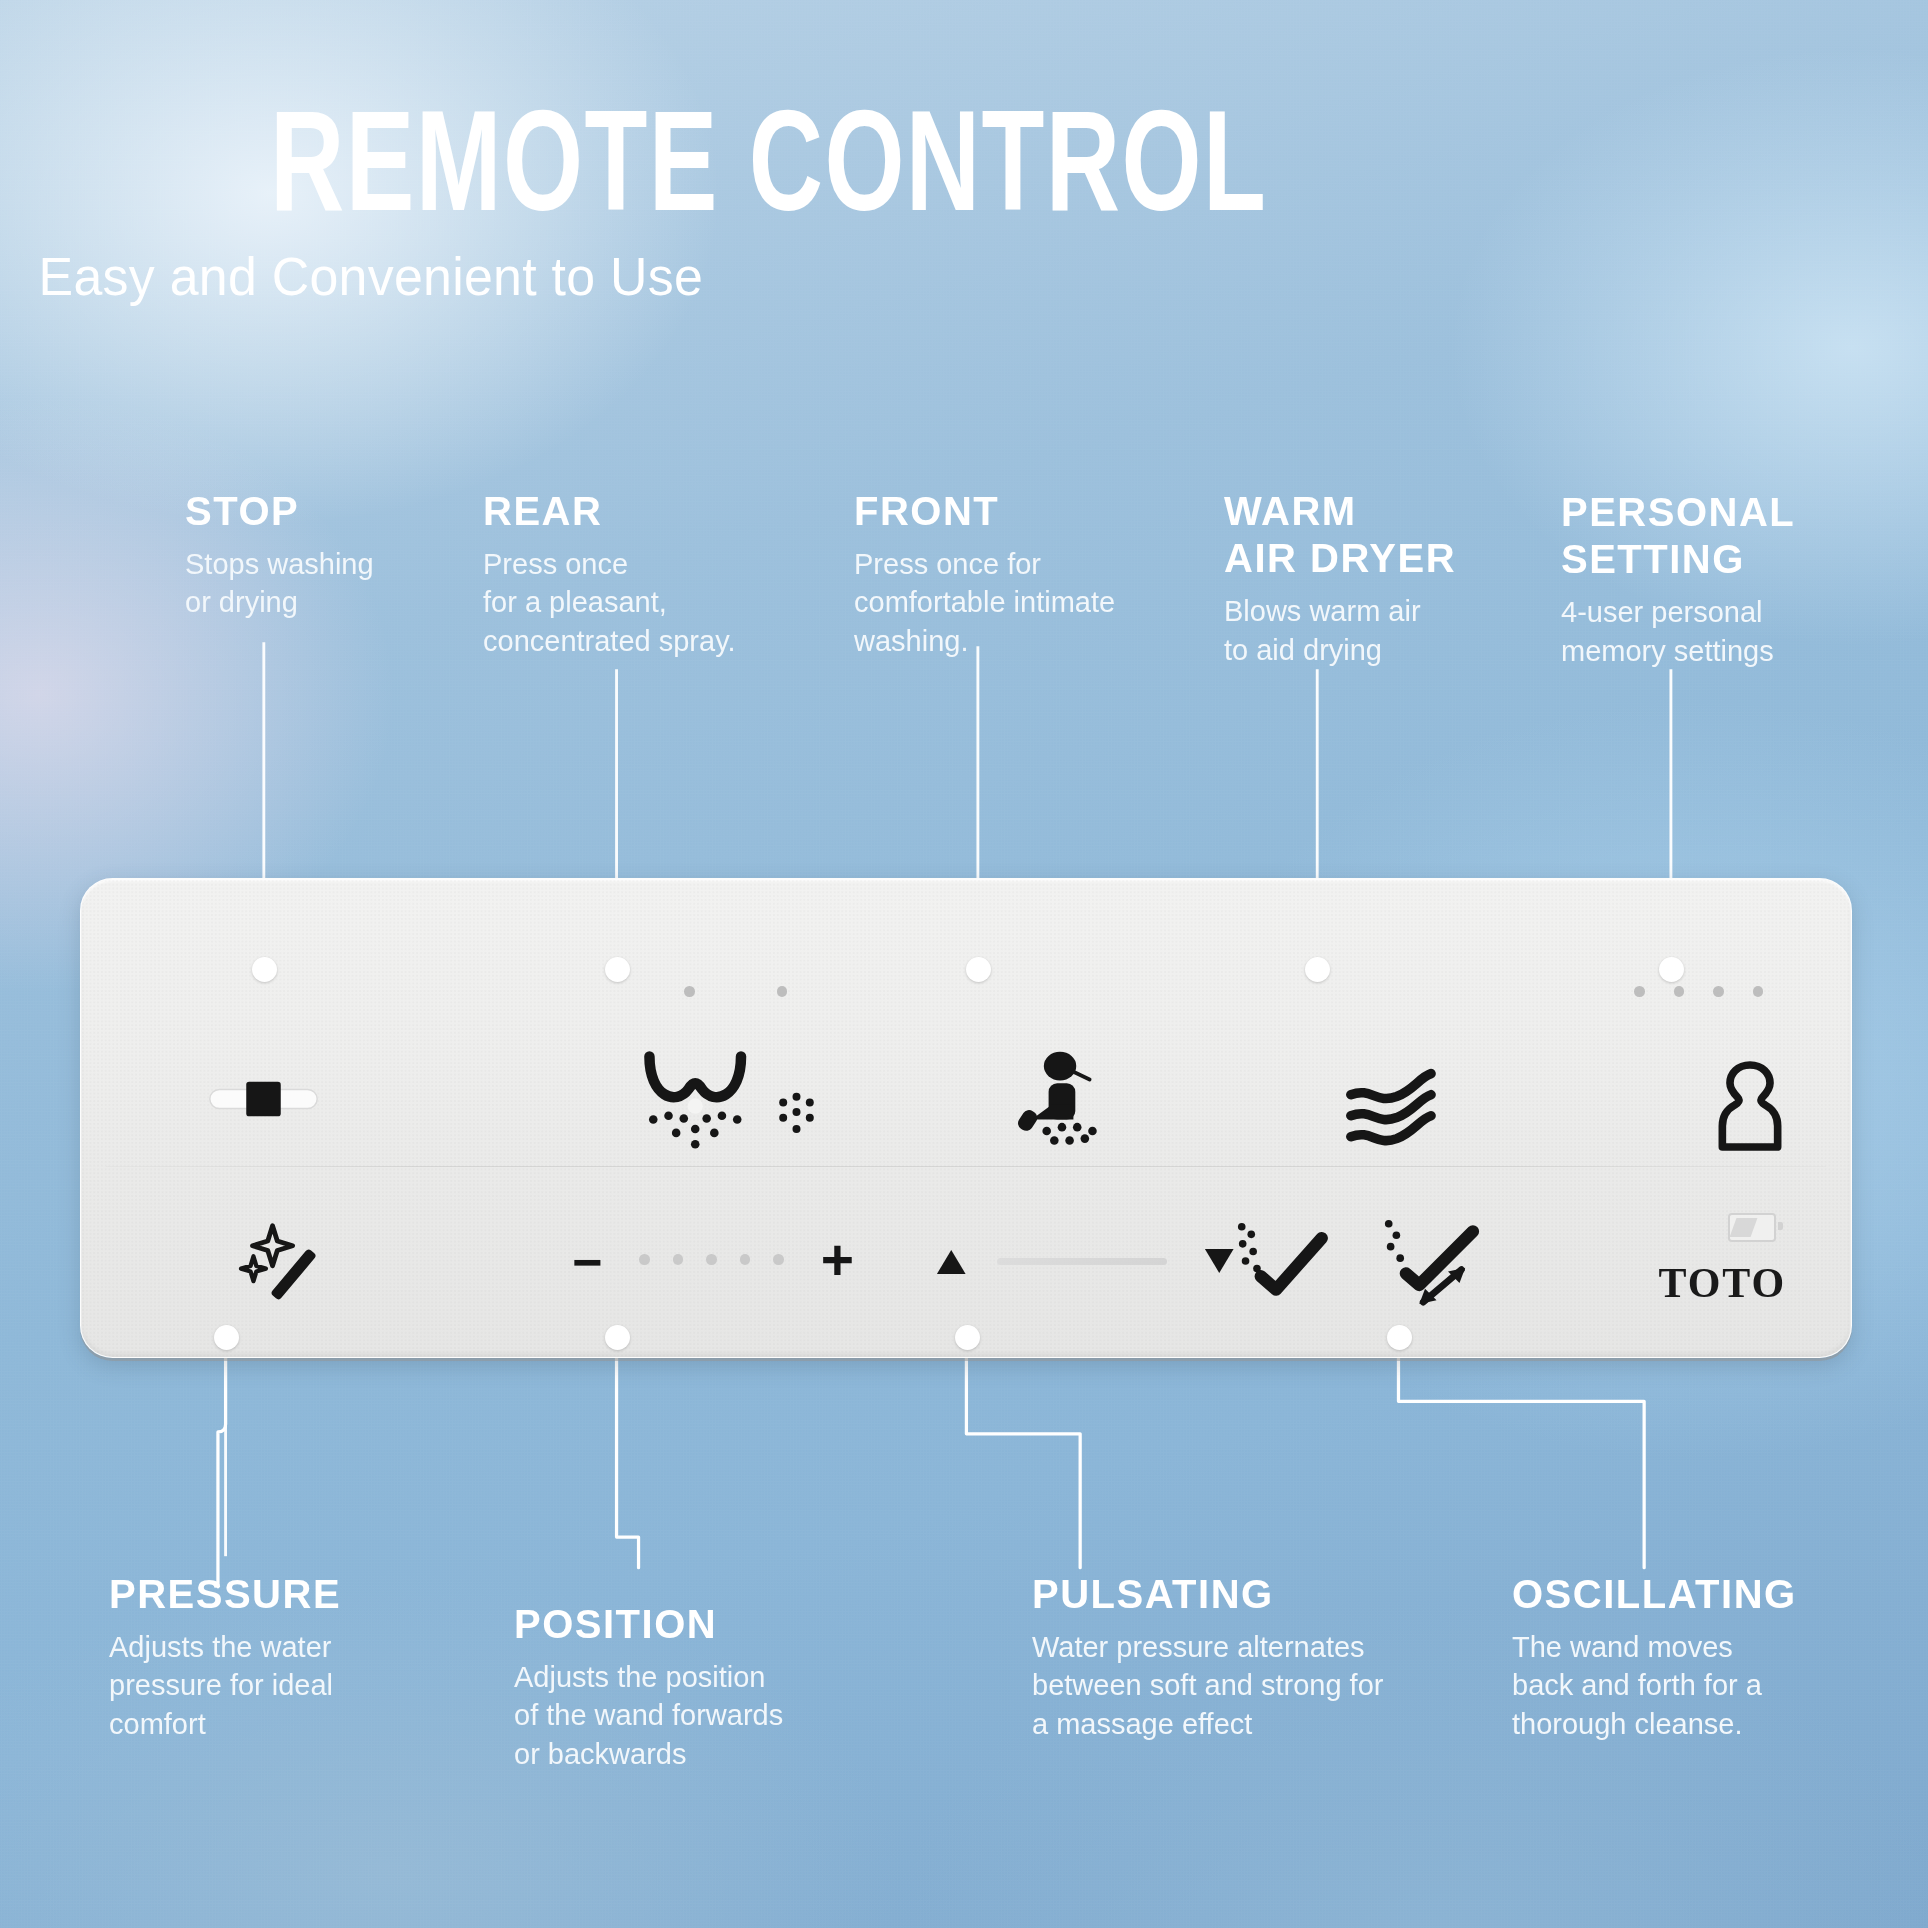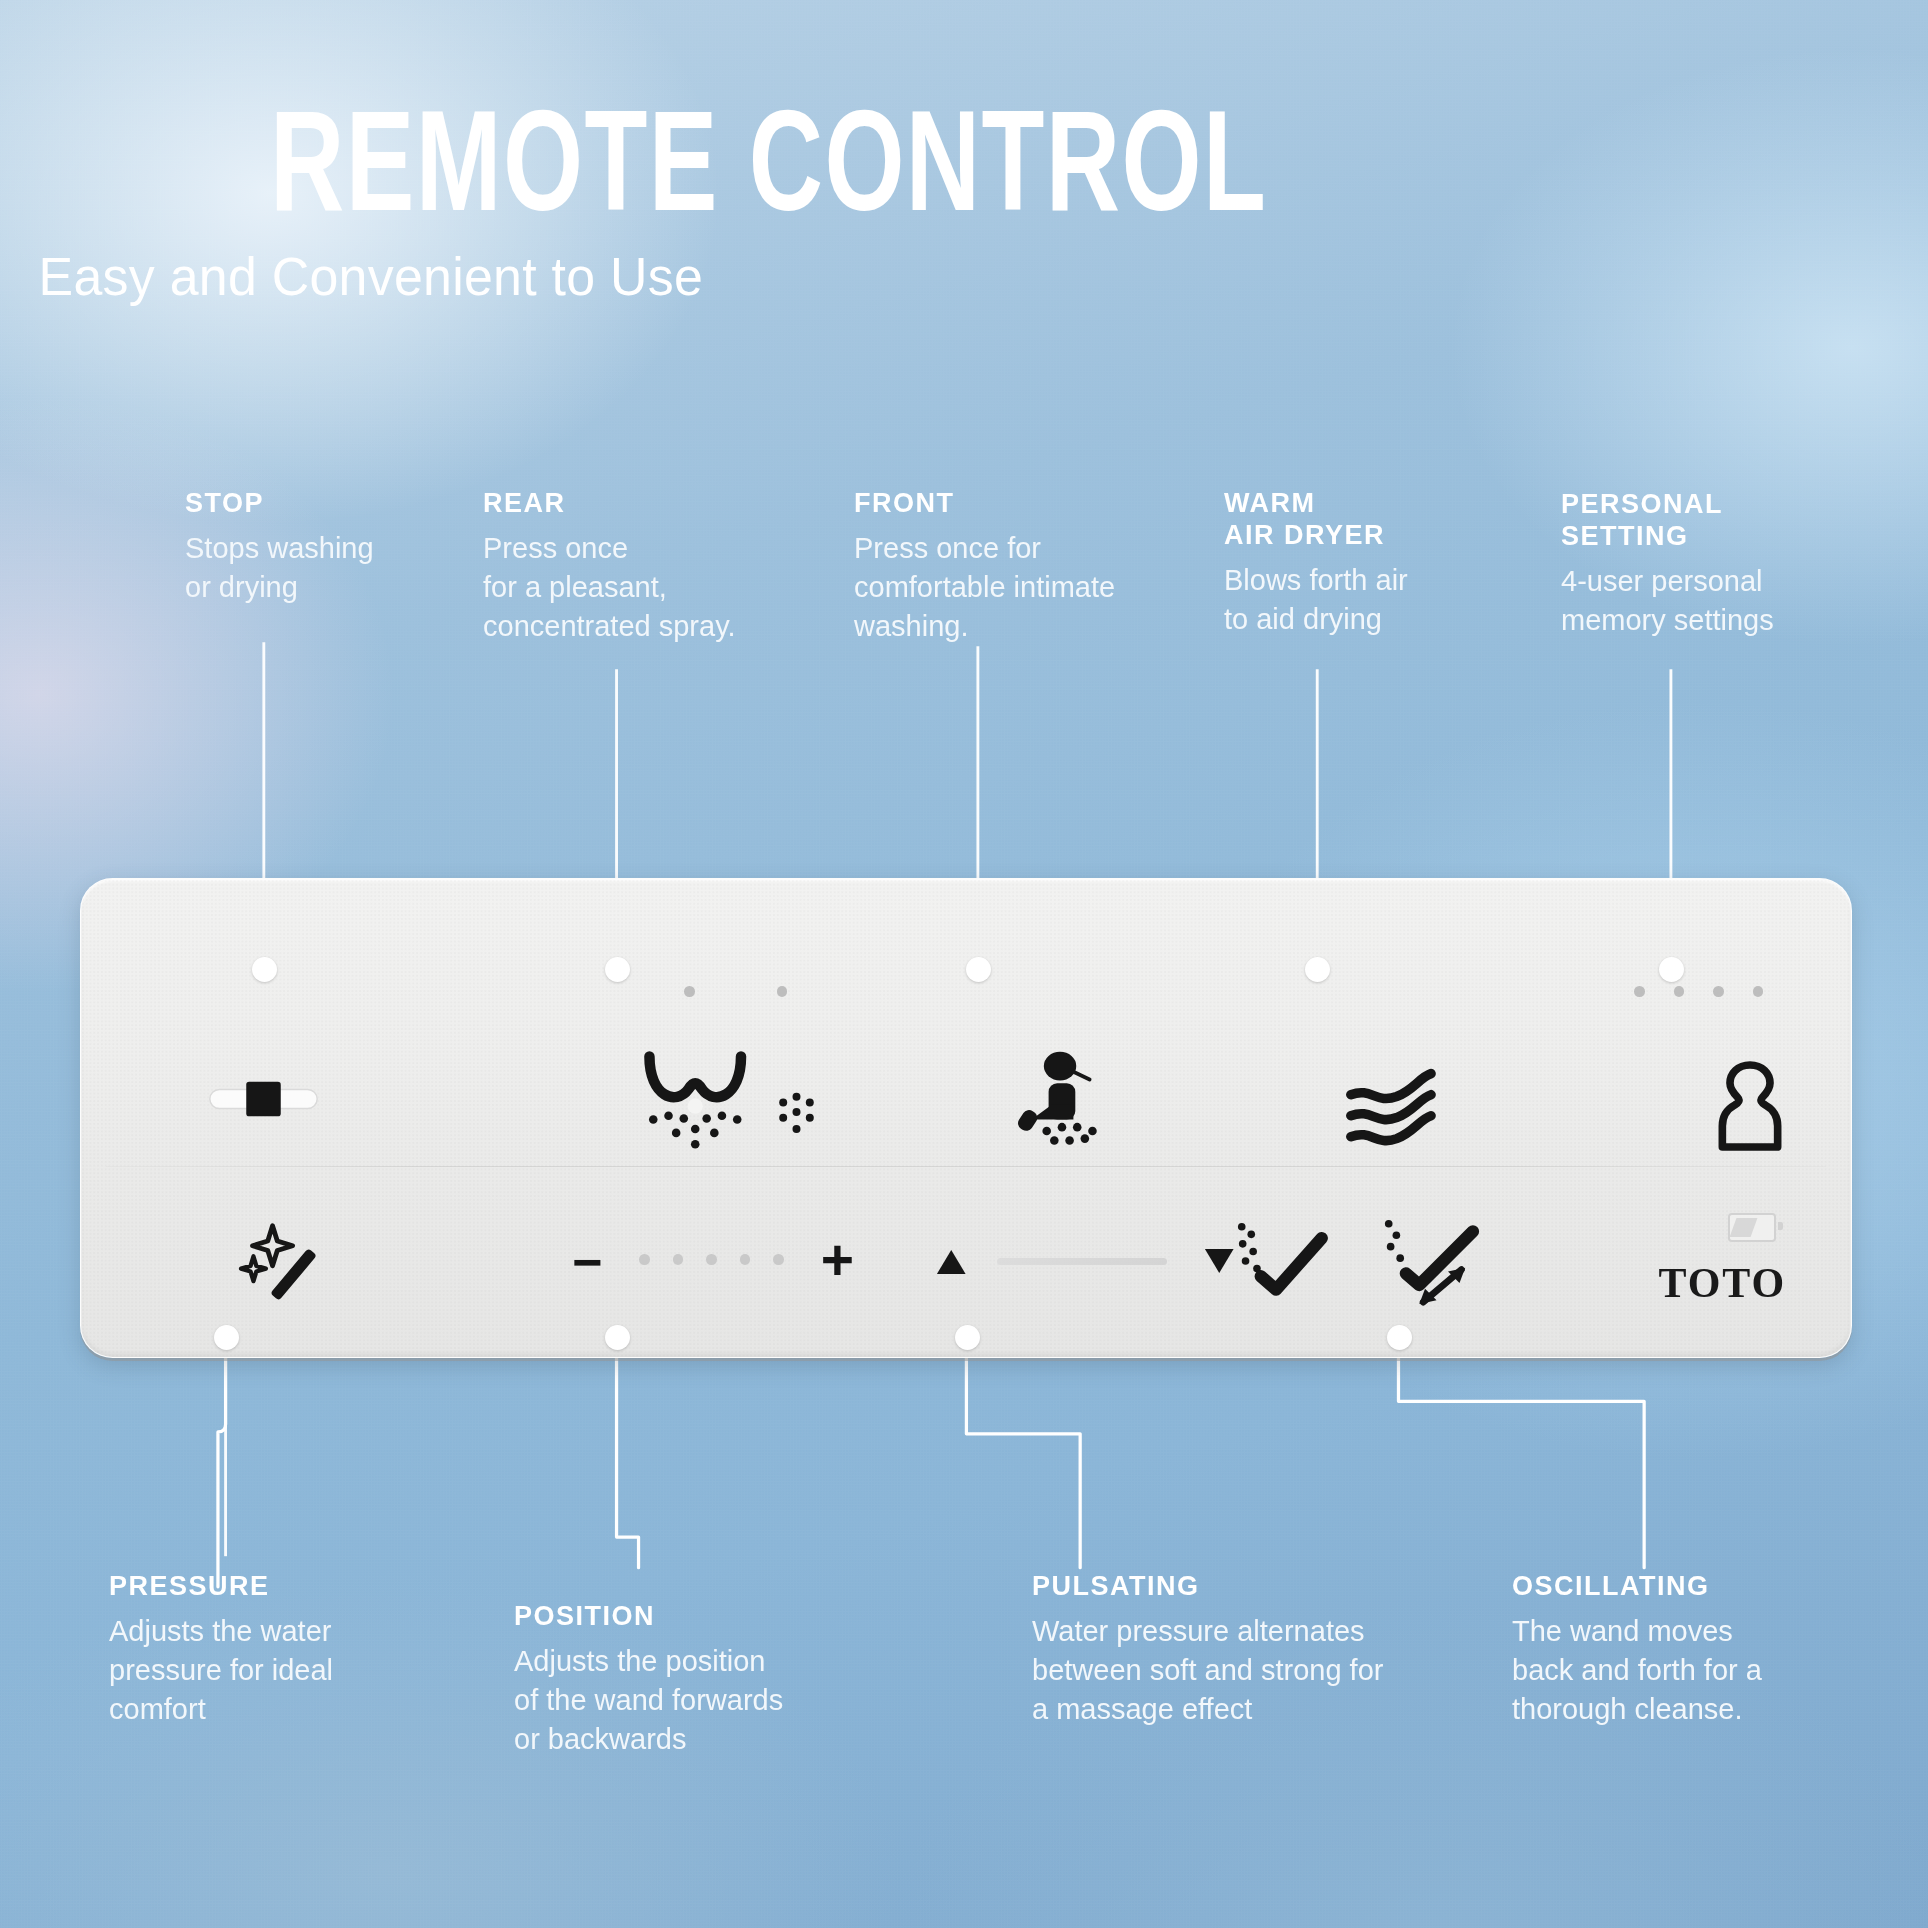--- a/index.html
+++ b/index.html
@@ -33,21 +33,21 @@
     white-space:nowrap;margin:0;
   }
   .subtitle{
     color:#fff;font-weight:300;font-size:54px;letter-spacing:0.3px;
     margin:15.3px 0 0 0;transform:scaleX(.96);
   }
 
   
   .callout{position:absolute;}
   .callout .hd{
-    color:#fff;font-weight:700;font-size:27px;letter-spacing:1.5px;
+    color:#fff;font-weight:700;font-size:40px;letter-spacing:1.5px;
     line-height:1.18;margin:0 0 9.6px 0;white-space:pre-line;
   }
   .callout .bd{
     color:#f2f7fb;font-weight:300;font-size:29px;line-height:1.33;margin:0;
     white-space:pre-line;
   }
 
   
   .leaders{position:absolute;inset:0;pointer-events:none;}
 
@@ -164,21 +164,21 @@
 <div class="callout" style="left:854px;top:488px;width:325px;">
   <p class="hd">FRONT</p>
   <p class="bd">Press once for
 comfortable intimate
 washing.</p>
 </div>
 
 <div class="callout" style="left:1224px;top:488px;width:268px;">
   <p class="hd">WARM
 AIR DRYER</p>
-  <p class="bd">Blows forth air
+  <p class="bd">Blows warm air
 to aid drying</p>
 </div>
 
 <div class="callout" style="left:1561px;top:489px;width:287px;">
   <p class="hd">PERSONAL
 SETTING</p>
   <p class="bd">4-user personal
 memory settings</p>
 </div>
 

